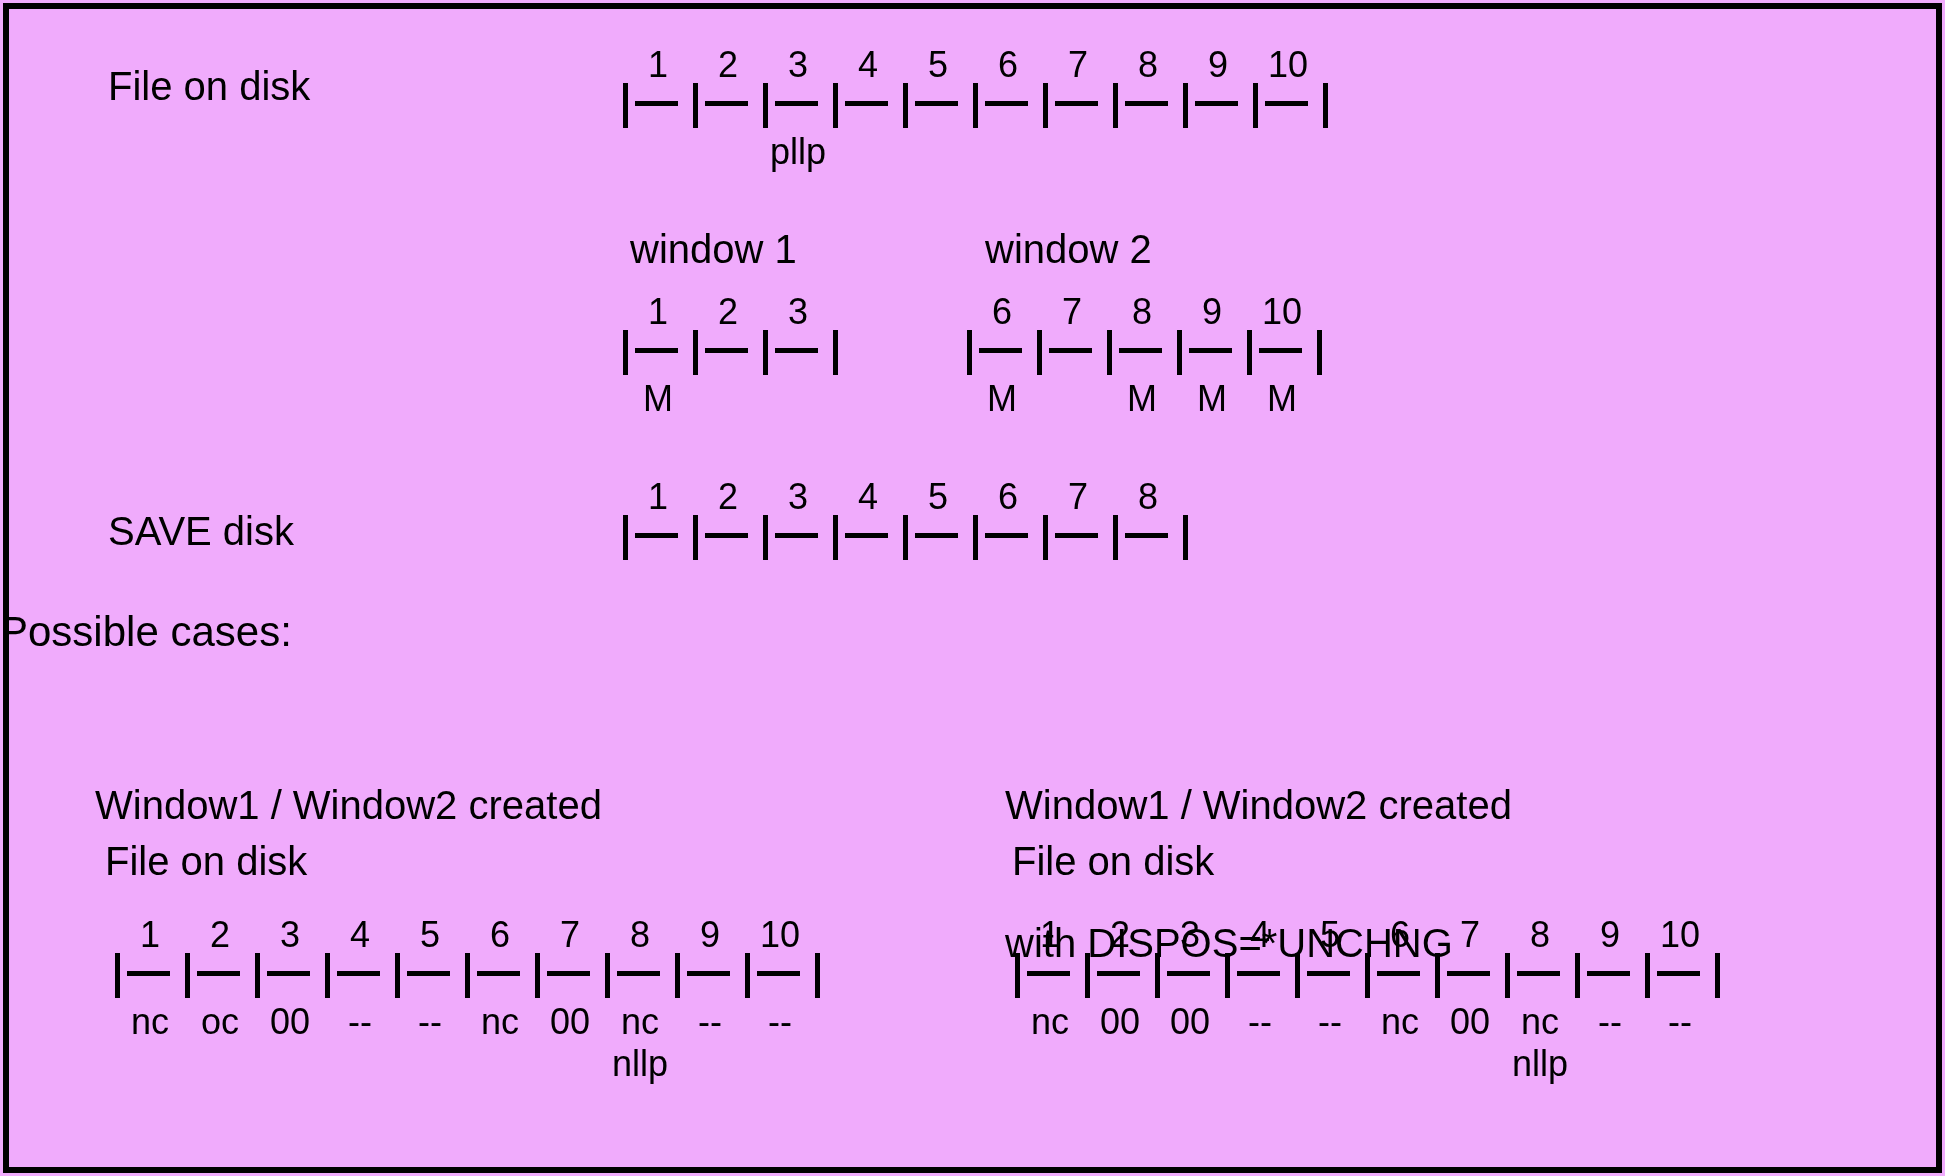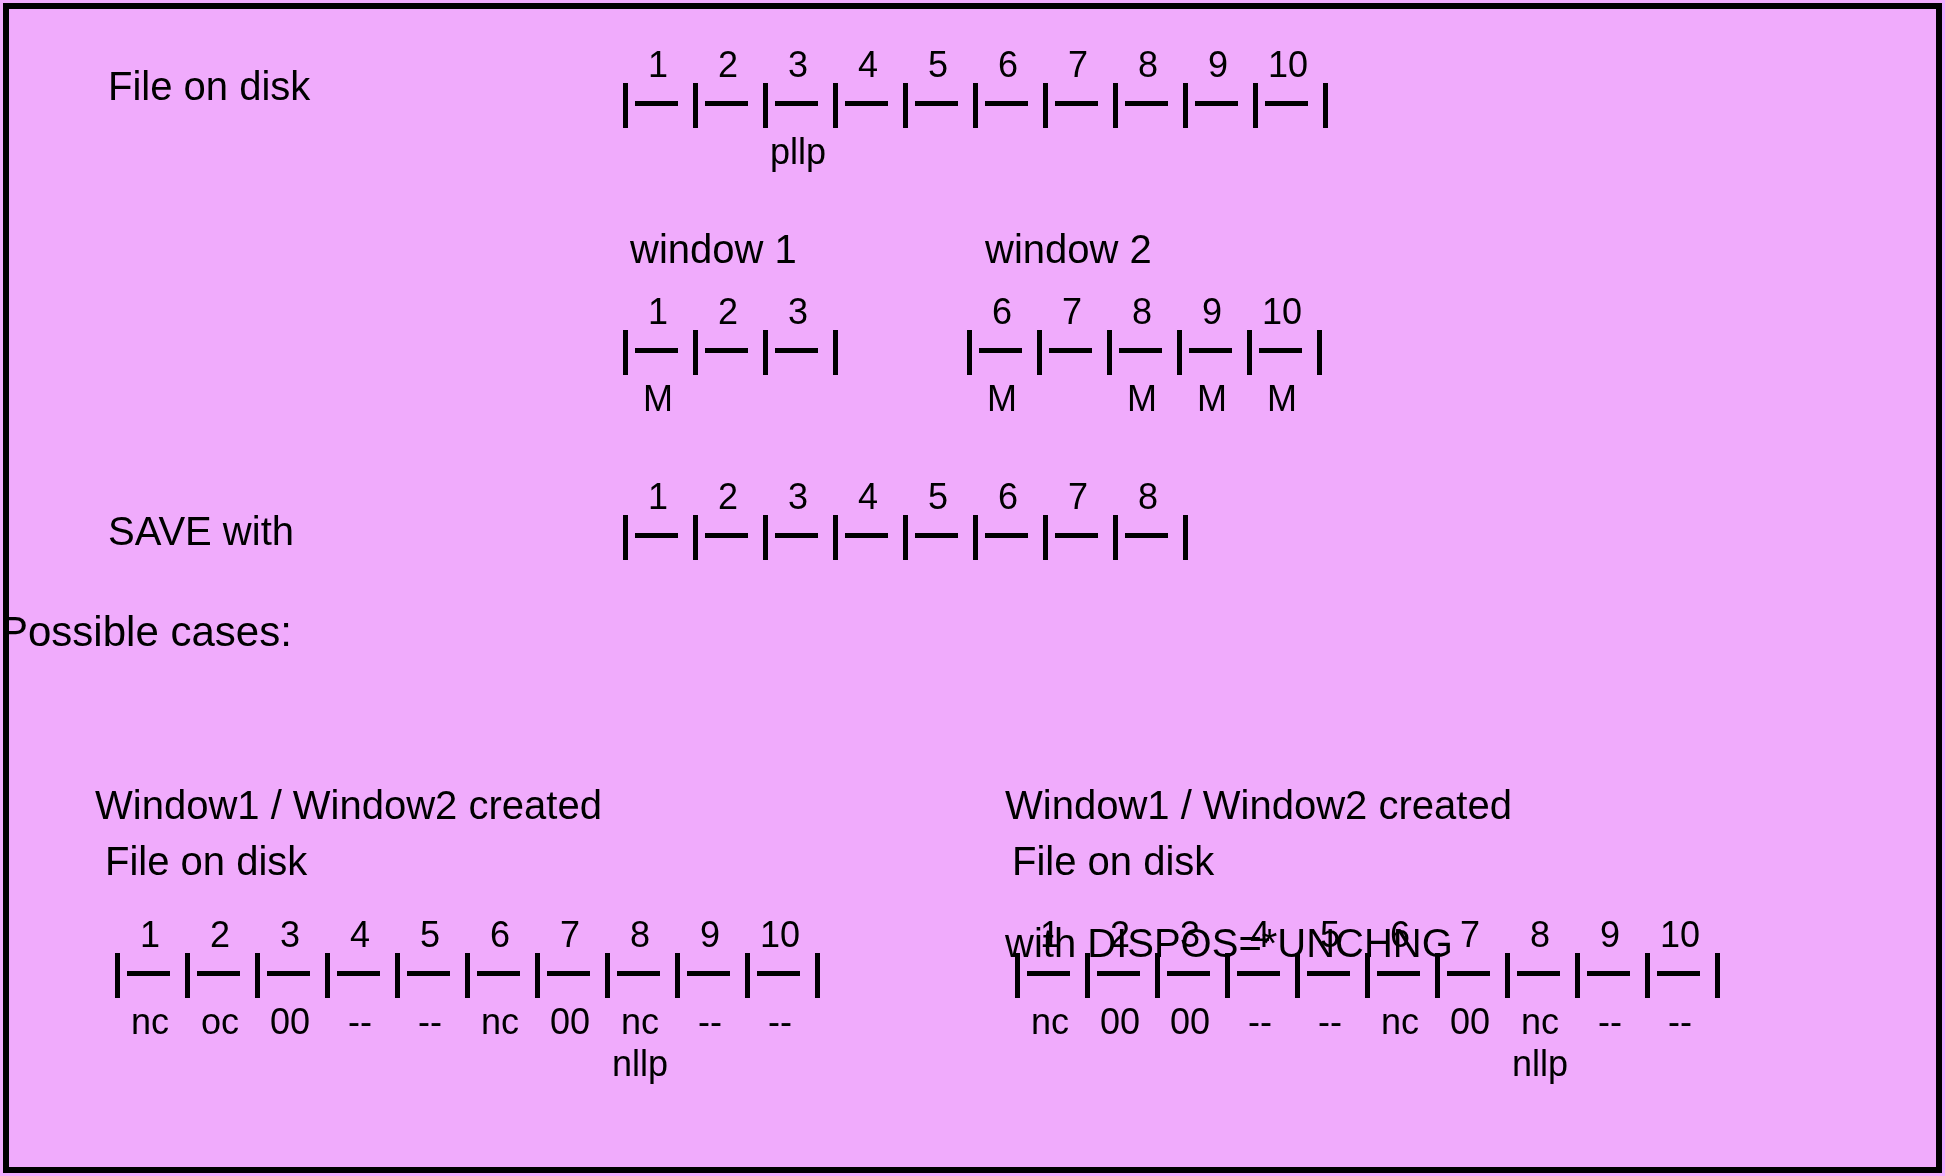--- a/index.html
+++ b/index.html
@@ -270,21 +270,21 @@
         <div class="ticks">
           <span class="bar"></span>
           <span class="dash"></span>
         </div>
         <div class="sub">M</div>
         <div class="sub2"></div>
       </div>
       <div class="endbar"></div>
     </div>
 
-  <div class="lbl" id="lbl-save-area">SAVE with</div>
+  <div class="lbl" id="lbl-save-area">SAVE disk</div>
 
   <div class="block-row" id="row-save-area">
       <div class="cell">
         <div class="num">1</div>
         <div class="ticks">
           <span class="bar"></span>
           <span class="dash"></span>
         </div>
         <div class="sub"></div>
         <div class="sub2"></div>

